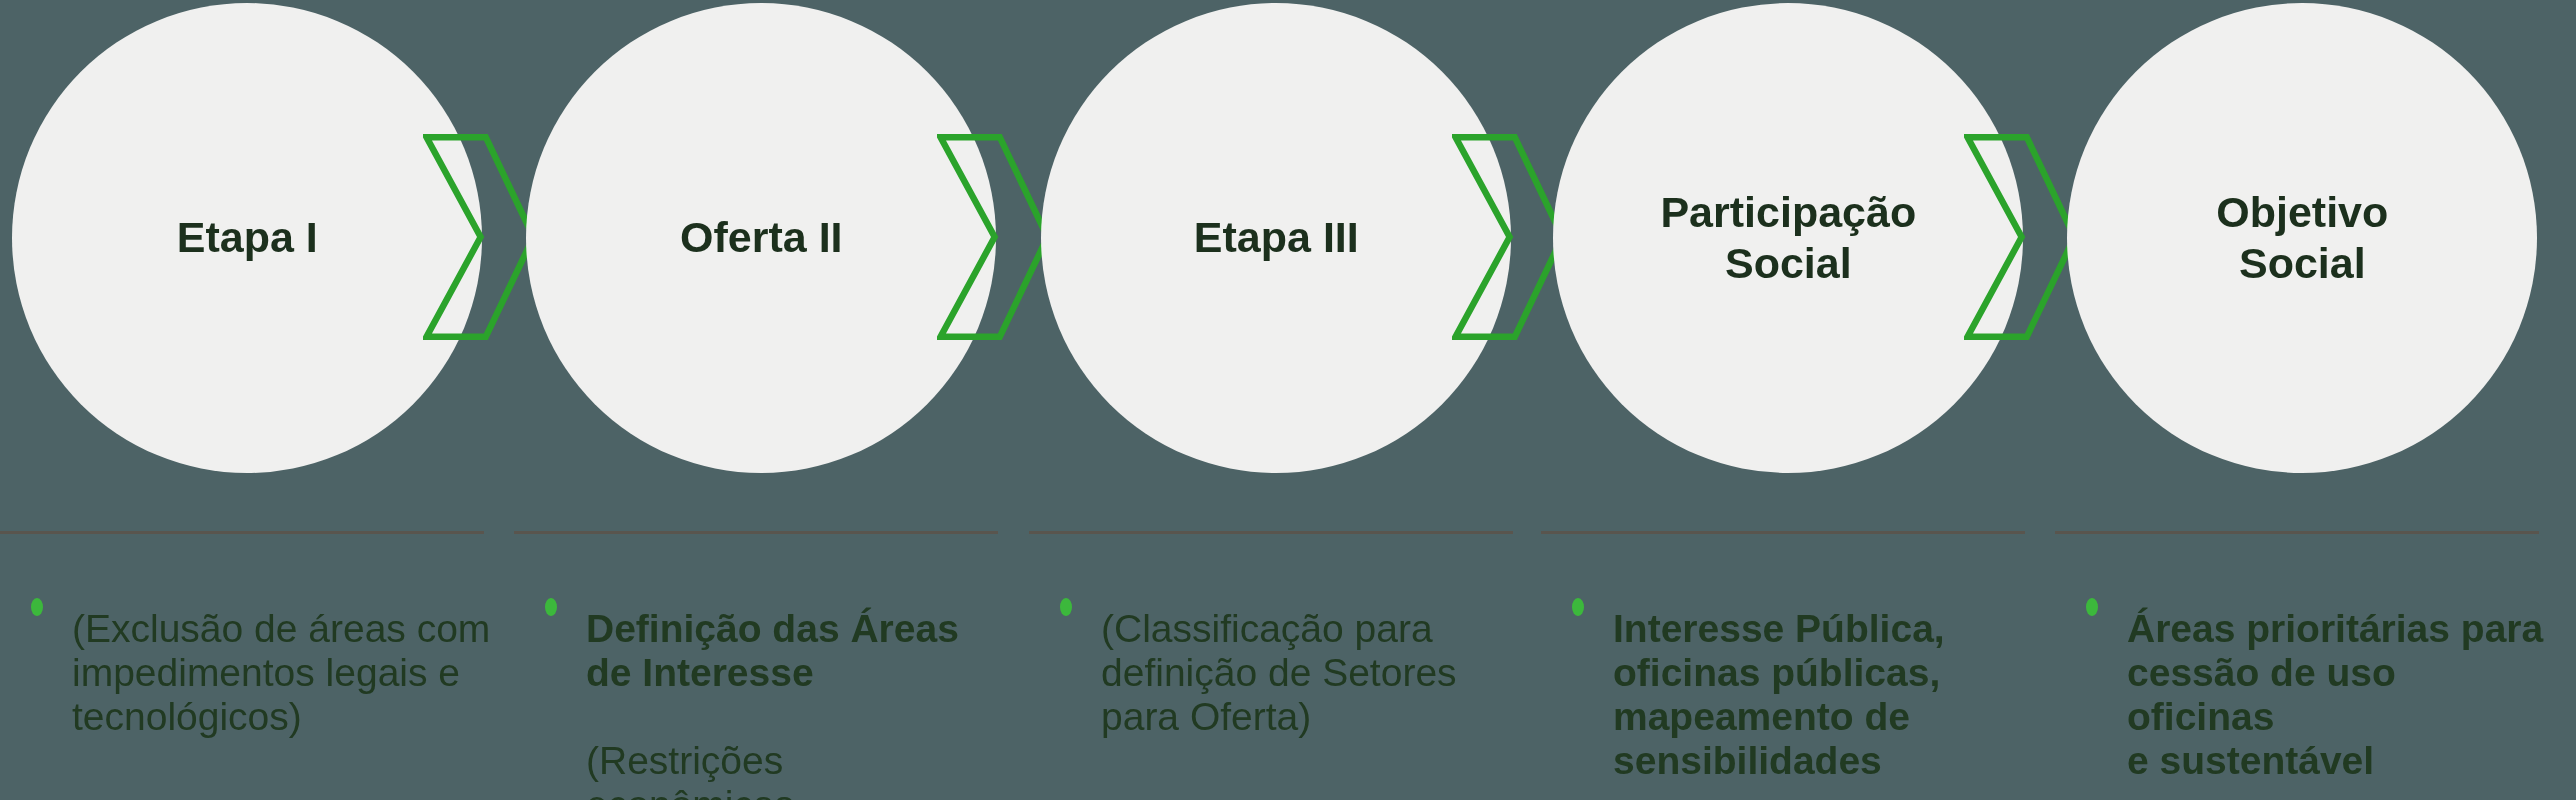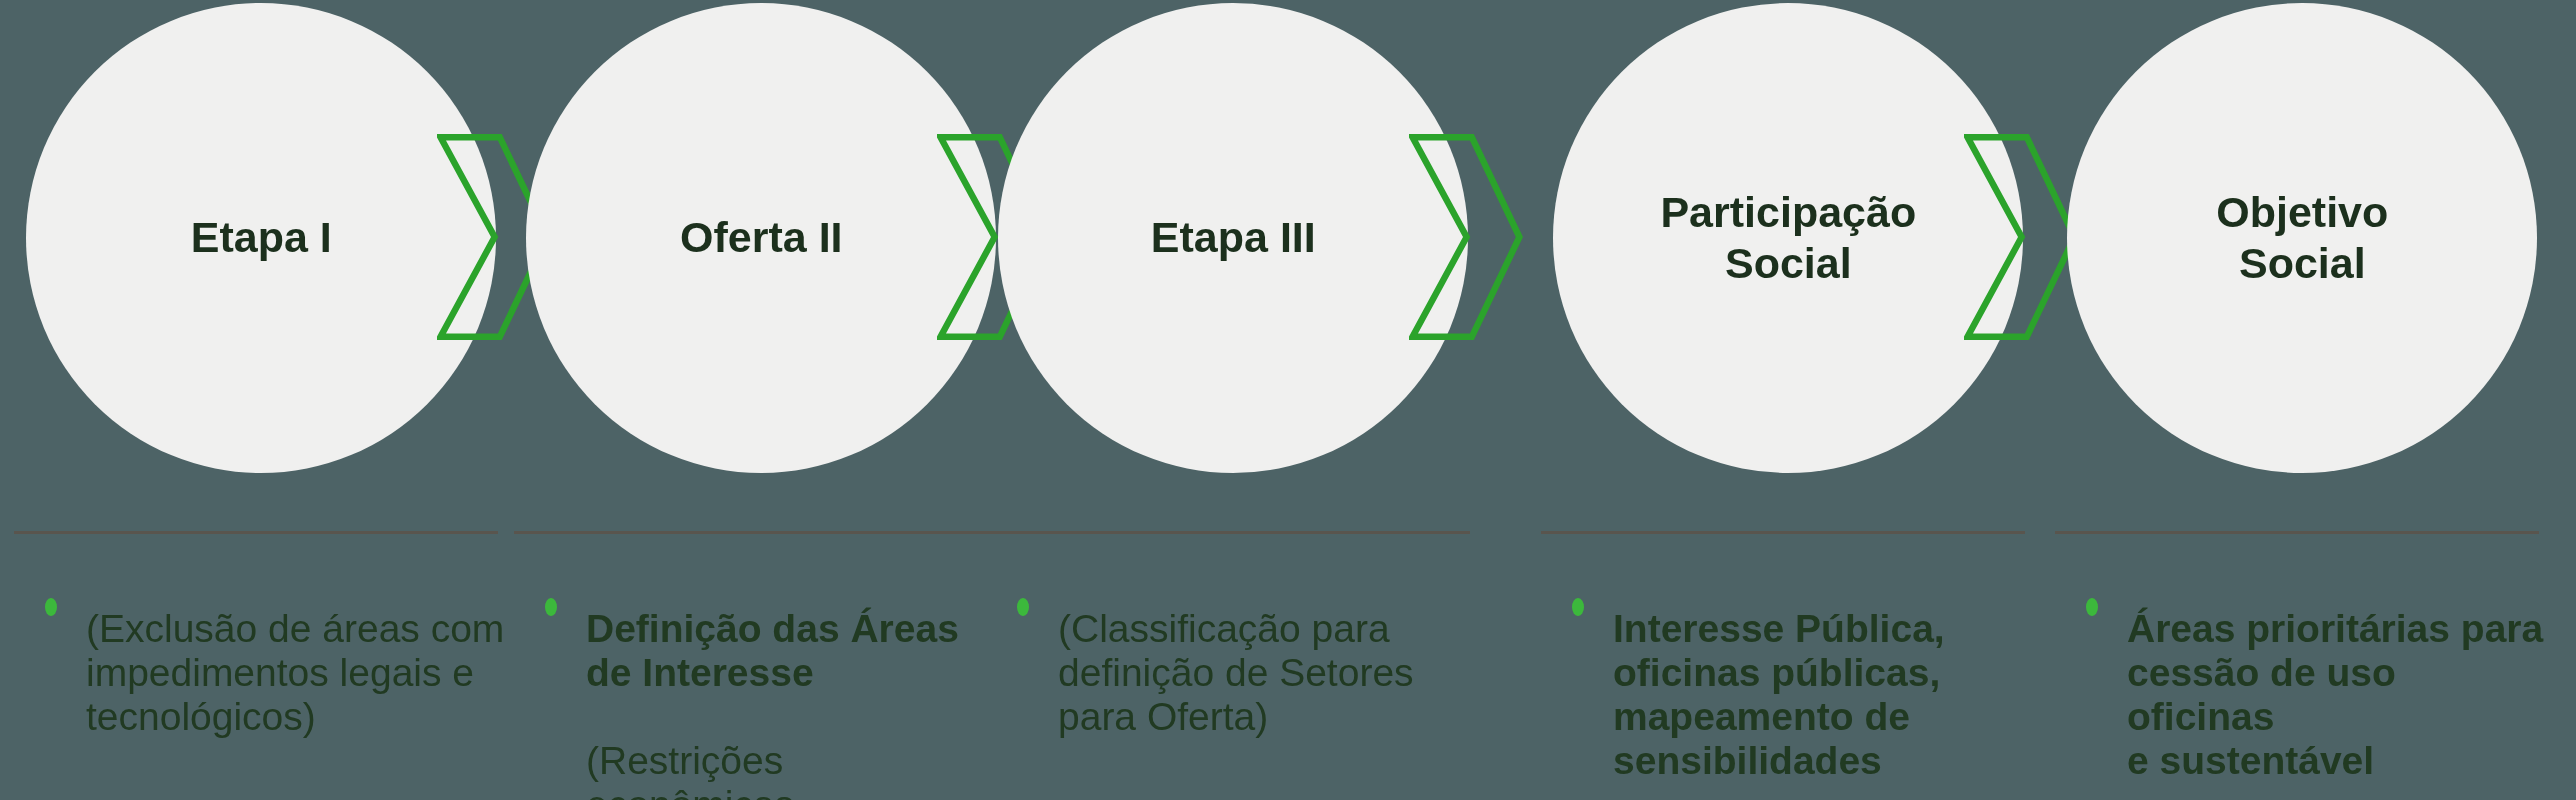--- a/index.html
+++ b/index.html
@@ -87,23 +87,23 @@
   }
   .stage-text .lead{
     display:block;
     font-weight:700;
   }
   .stage-text .detail{
     display:block;
     font-weight:400;
   }
   
-  .stage-0{left:14px;}
+  .stage-0{left:0;}
   .stage-1{left:514px;}
-  .stage-2{left:986px;}
+  .stage-2{left:1029px;}
   .stage-3{left:1541px;}
   .stage-4{left:2055px;}
 </style>
 </head>
 <body>
 
 <div class="stage stage-0">
   <div class="circle">
     <span class="circle-title">Etapa I</span>
   </div>

